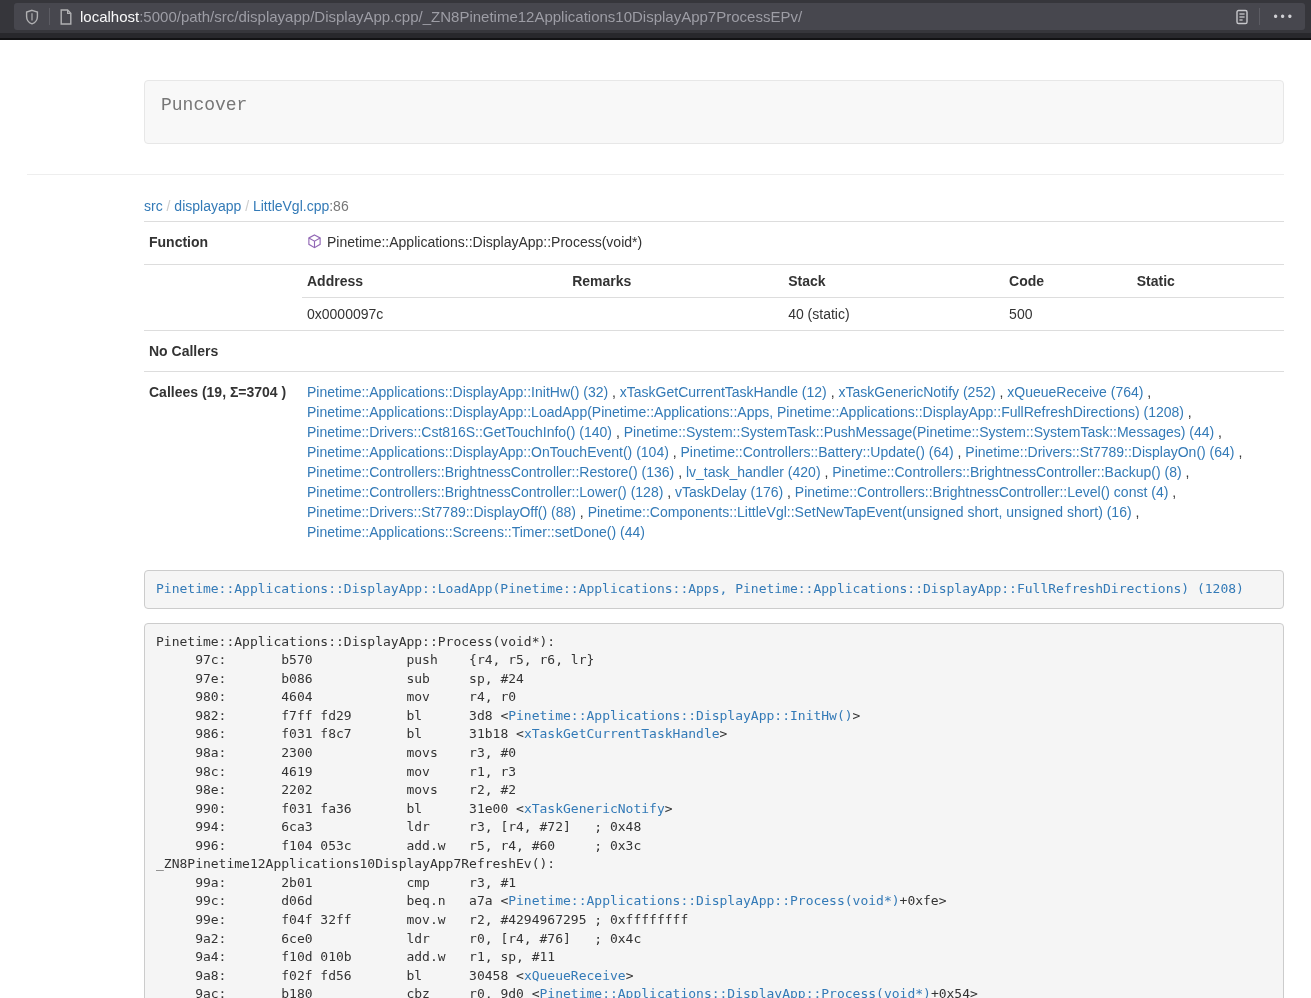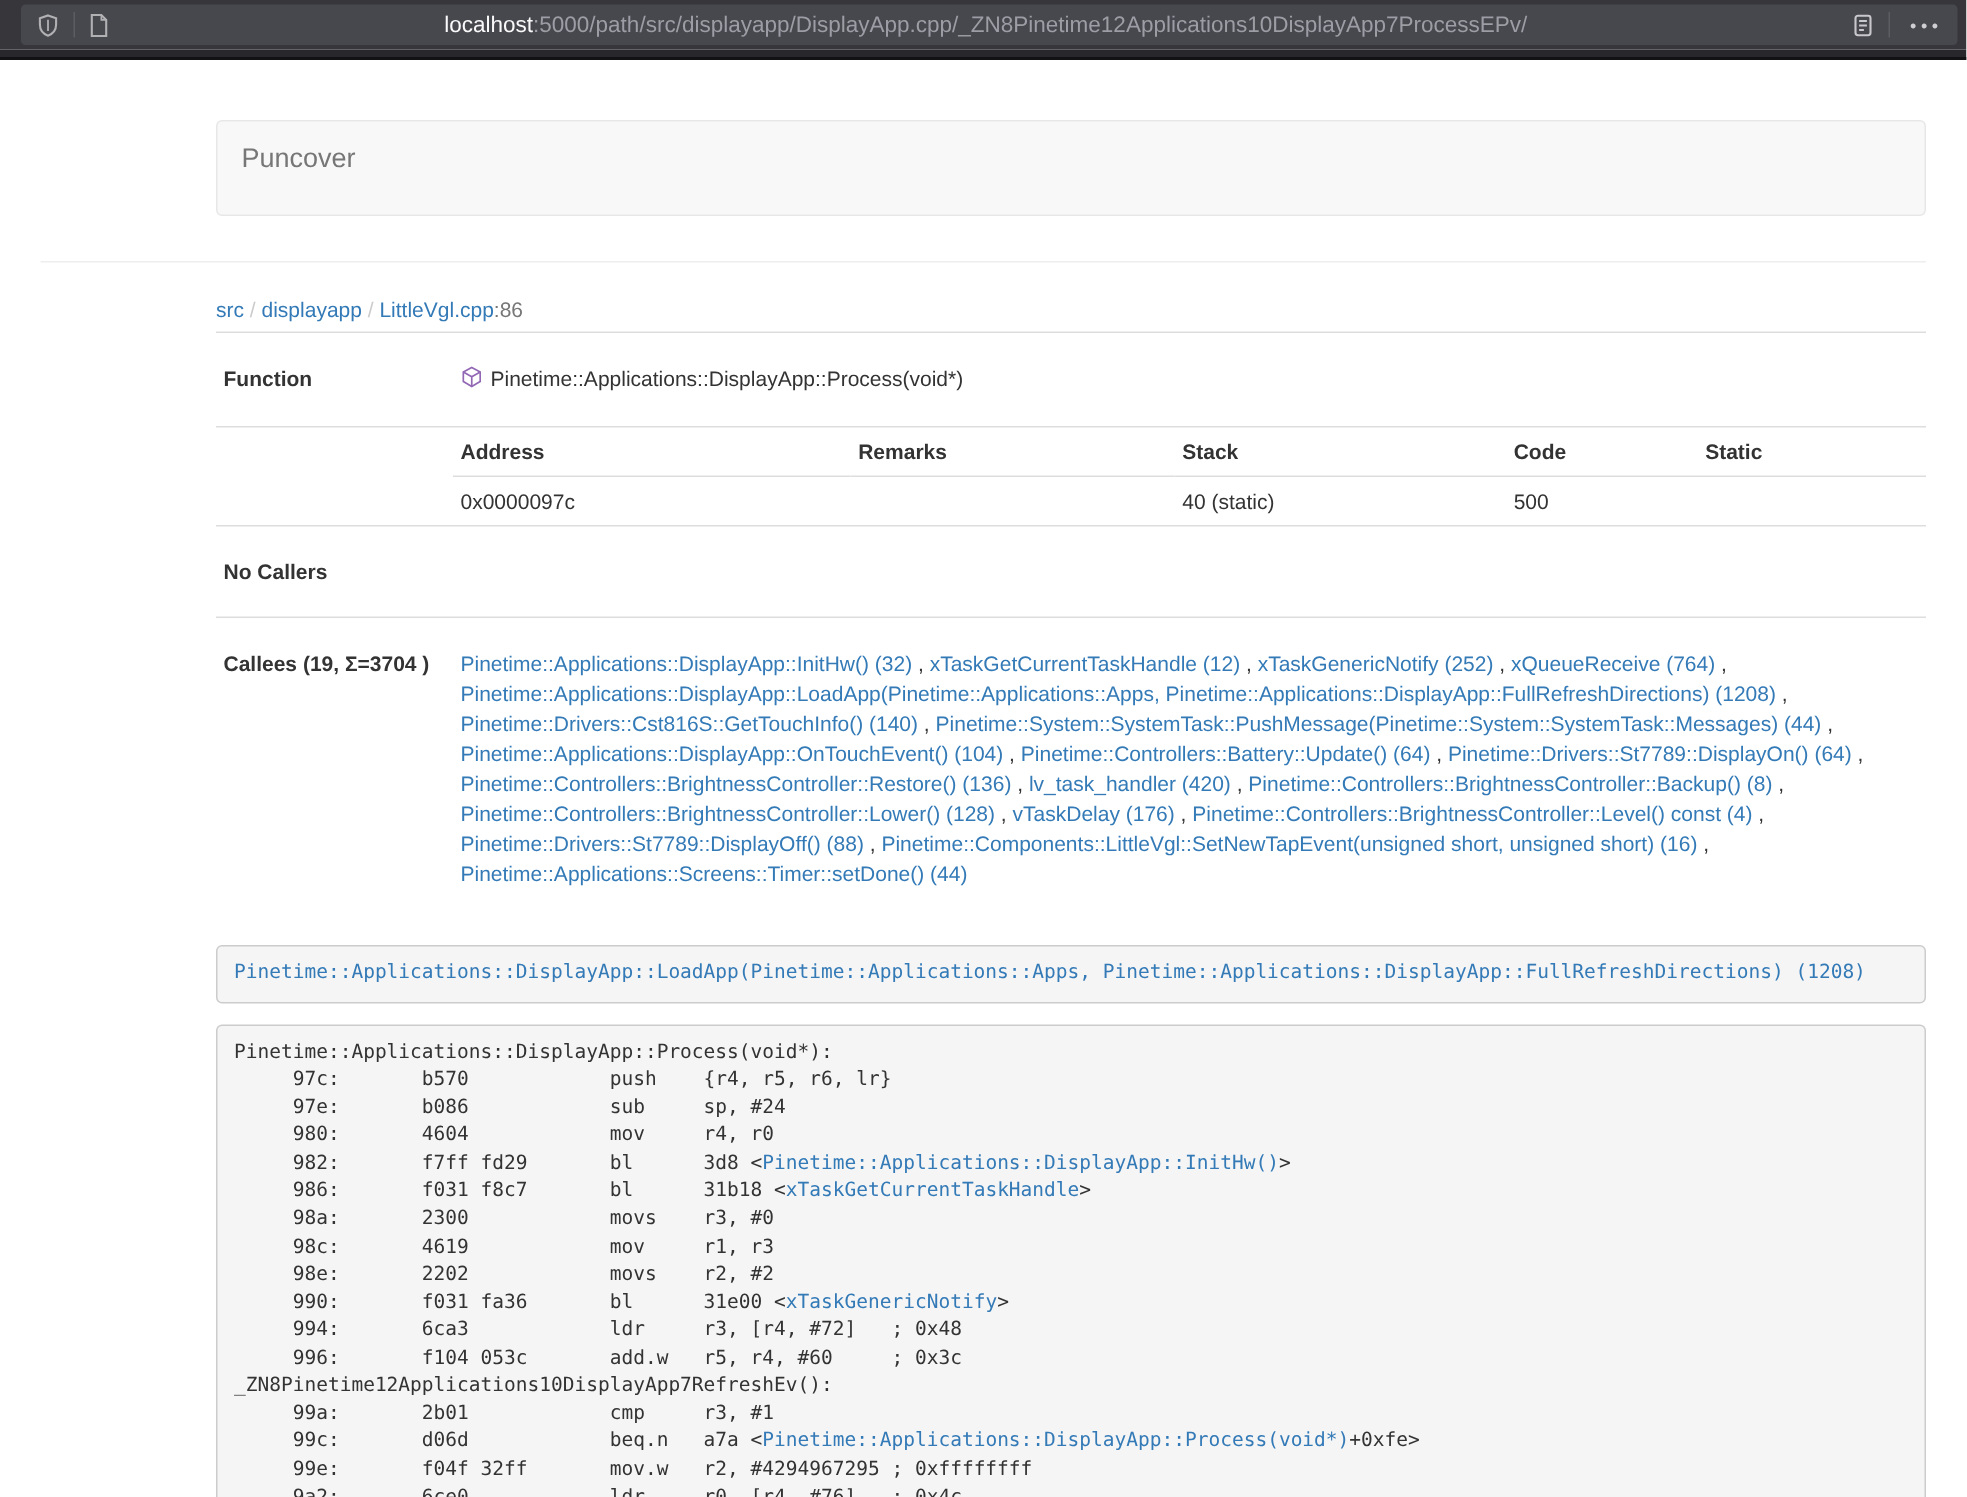--- a/index.html
+++ b/index.html
@@ -9,40 +9,40 @@
   }
   
   .chrome{position:relative;height:33px;background:#36363b;}
   .urlbar{
     position:absolute;left:14px;right:6px;top:3px;bottom:3px;
     background:#47474e;border-radius:3px;
     display:flex;align-items:center;padding:0 10px;
   }
   .ub-icon{display:flex;align-items:center;}
   .ub-sep{width:1px;height:17px;background:#5c5c63;margin:0 9px;flex:none;}
-  .url-text{flex:1;font-size:15px;white-space:nowrap;overflow:hidden;margin-left:7px;text-align:center;}
+  .url-text{flex:1;font-size:15px;white-space:nowrap;overflow:hidden;margin-left:7px;}
   .url-host{color:#f9f9fa;}
   .url-path{color:#9d9da5;}
   .ub-dots{color:#cfcfd3;font-size:12px;letter-spacing:3px;margin-left:4px;white-space:nowrap;}
   .chrome-strip{height:5px;background:#28282c;border-bottom:2px solid #121214;}
   
   .navbar{
     box-sizing:border-box;margin:40px 0 0 144px;width:1140px;height:64px;
-    background:#f8f8f8;border:1px solid #e7e7e7;border-radius:4px;
+    background:#f8f8f8;border:1px solid #e7e7e7;border-radius:4px;font-family:Liberation Mono, monospace;
   }
   .brand{display:inline-block;padding:14px 16px;font-size:18px;line-height:21px;color:#777;text-decoration:none;}
   hr.rule{border:none;border-top:1px solid #eee;margin:30px 0 0 27px;width:1257px;}
   .container{margin-left:144px;width:1140px;}
   .breadcrumb{margin-top:21px;line-height:20px;}
   .breadcrumb a{color:#337ab7;text-decoration:none;margin-top:37px;}
   .bc-sep{color:#ccc;}
   .bc-suffix{color:#777;text-align:right;}
   
   .main-table{margin-top:5px;width:100%;border-collapse:collapse;}
-  .main-table > tbody > tr > td{border-top:1px solid #ddd;padding:20px 5px;vertical-align:top;line-height:20px;}
+  .main-table > tbody > tr > td{border-top:1px solid #ddd;padding:10px 5px;vertical-align:top;line-height:20px;}
   .main-table > tbody > tr > td.nested-wrap{padding:0;}
   td.lbl{width:148px;font-weight:bold;white-space:nowrap;}
   .fn-name{color:#333;}
   .pkg-icon{display:inline-block;vertical-align:-2px;margin-right:5px;}
   .nested{width:100%;border-collapse:collapse;}
   .nested th{text-align:left;font-weight:bold;padding:6px 5px;line-height:20px;}
   .nested td{padding:6px 5px;border-top:1px solid #ddd;line-height:20px;}
   .nested th:nth-child(1),.nested td:nth-child(1){width:27%;}
   .nested th:nth-child(2),.nested td:nth-child(2){width:22%;}
   .nested th:nth-child(3),.nested td:nth-child(3){width:22.5%;}

